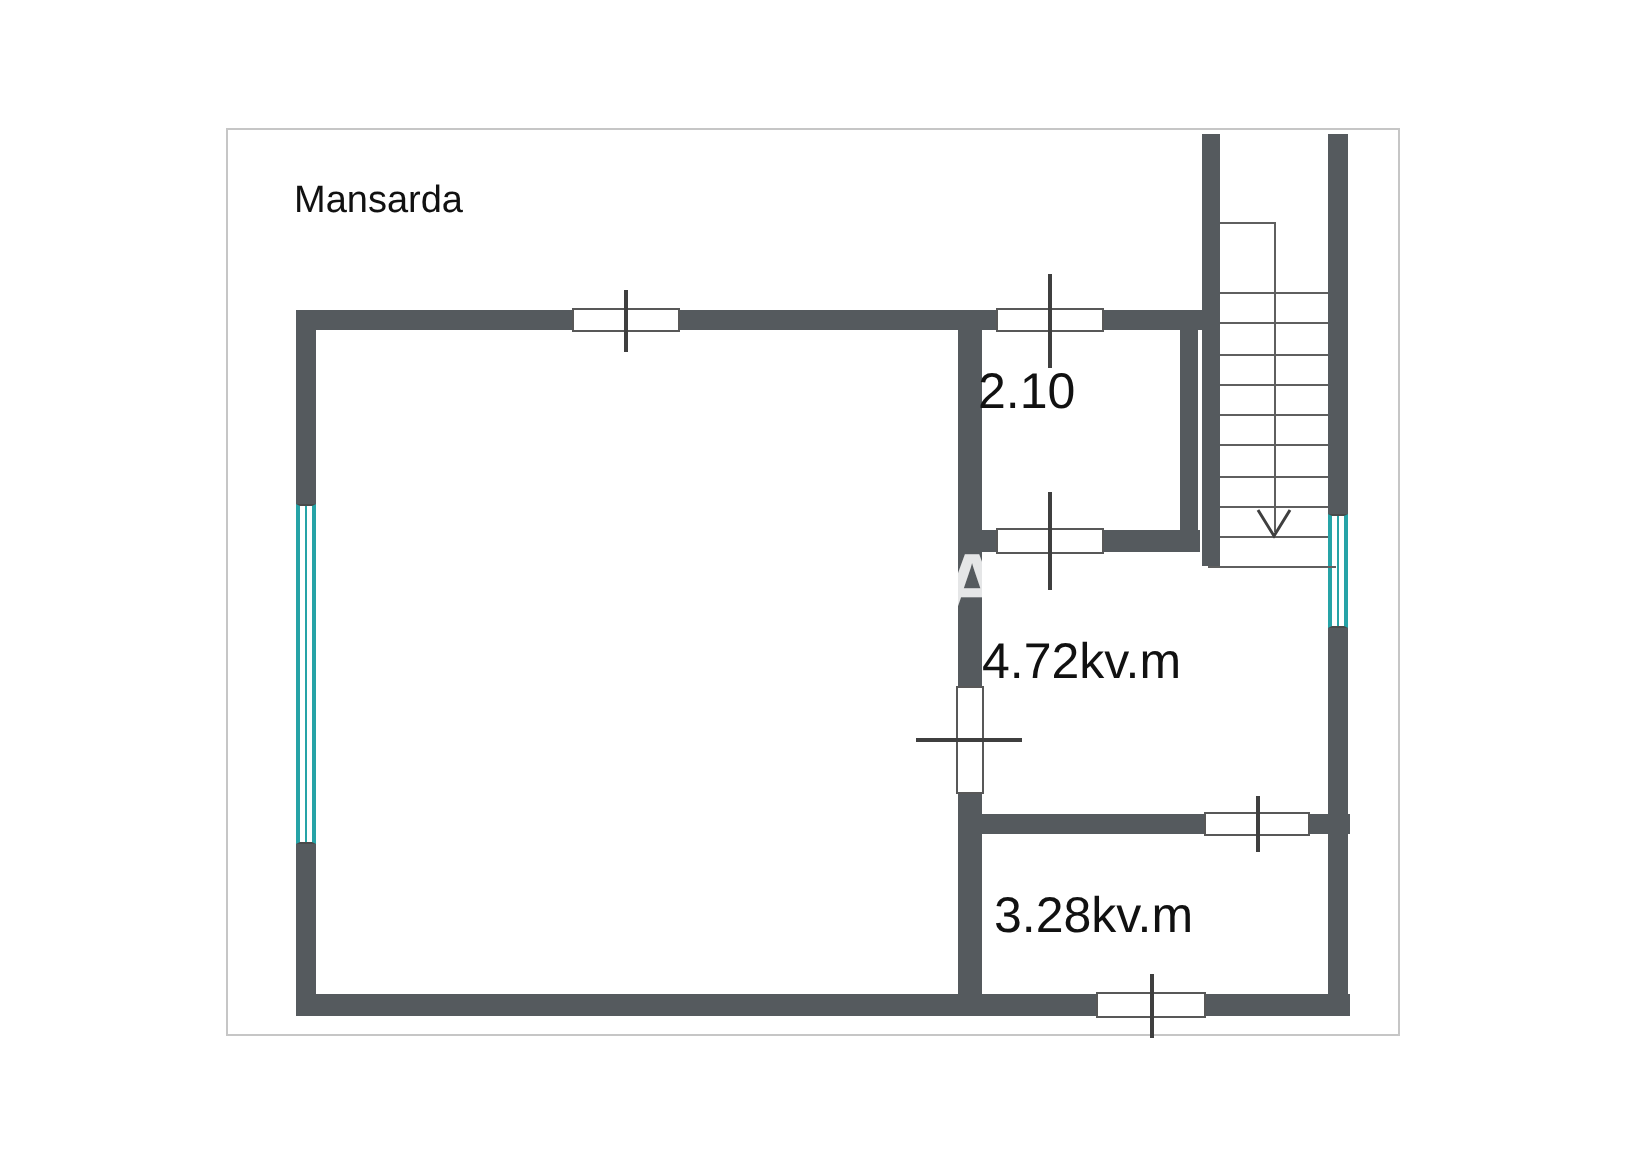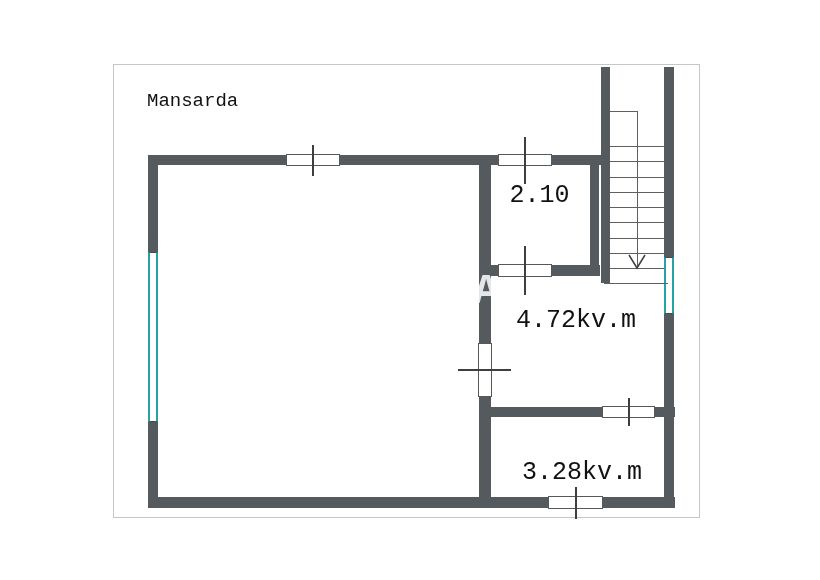--- a/index.html
+++ b/index.html
@@ -1,33 +1,33 @@
 <!DOCTYPE html>
 <html style="--wall: #555a5e; --window: #26a3a7; --line: #5f5f5f; --tick: #3f3f3f; --text: #111111; --frame: #c6c6c6;"><head>
 <meta charset="utf-8">
 <style>
   :root{
     --wall:#555a5e; --window:#26a3a7; --line:#5f5f5f; --tick:#3f3f3f;
     --text:#111111; --frame:#c6c6c6;
   }
   html,body{margin:0;padding:0;background:#fff;}
   #canvas{position:relative;width:820px;height:580px;background:#fff;overflow:hidden;
-          font-family:Liberation Mono, monospace;}
+          font-family:Liberation Sans, sans-serif;}
   .abs{position:absolute;}
   #frame{left:113px;top:64px;width:585px;height:452px;border:1px solid var(--frame);}
   .wall{background:var(--wall);}
   .door{background:#fff;border:1px solid #585858;box-sizing:border-box;}
   .tick{background:var(--tick);}
   .window{background:#fff;box-sizing:border-box;
           border-left:2px solid var(--window);border-right:2px solid var(--window);
           border-top:1px solid #4a4a4a;border-bottom:1px solid #4a4a4a;
           background-image:linear-gradient(to right,transparent 0 45%,var(--window) 45% 58%,transparent 58%);}
   .stair-line{background:var(--line);}
   .step{position:absolute;left:0;width:54px;height:1px;background:var(--line);}
-  .label{position:absolute;color:var(--text);font-size:25px;text-align:center;white-space:nowrap;}
+  .label{position:absolute;color:var(--text);font-size:25px;white-space:nowrap;}
   #title{left:147px;top:90px;font-size:19px;color:var(--text);}
   #watermark{left:462px;top:268px;width:48px;text-align:center;font-size:42px;
              color:rgba(255,255,255,0.85);font-weight:bold;}
 </style>
 </head>
 <body>
 
 <div id="canvas">
 
   <div id="frame" class="abs"></div>
@@ -87,18 +87,18 @@
     <div class="stair-line" style="position:absolute;left:27px;top:44px;width:1px;height:155px"></div>
   </div>
   <div class="abs stair-line" style="left:604px;top:283px;width:64px;height:1px"></div>
   <svg class="abs" style="left:627px;top:252px" width="20" height="20">
     <polyline points="2,3 10,16 18,3" style="fill:none;stroke:var(--tick);stroke-width:1.5"></polyline>
   </svg>
 
   <div class="label" style="left:489px;top:179px;width:101px;line-height:34px">
     <span style="display:block">2.10</span>
   </div>
-  <div class="label" style="left:491px;top:306px;width:170px">4.72kv.m</div>
-  <div class="label" style="left:497px;top:458px;width:170px">3.28kv.m</div>
+  <div class="label" style="left:491px;top:317px;width:170px">4.72kv.m</div>
+  <div class="label" style="left:497px;top:444px;width:170px">3.28kv.m</div>
 
   <div id="watermark" class="abs">A</div>
 
 </div>
 
 </body></html>

